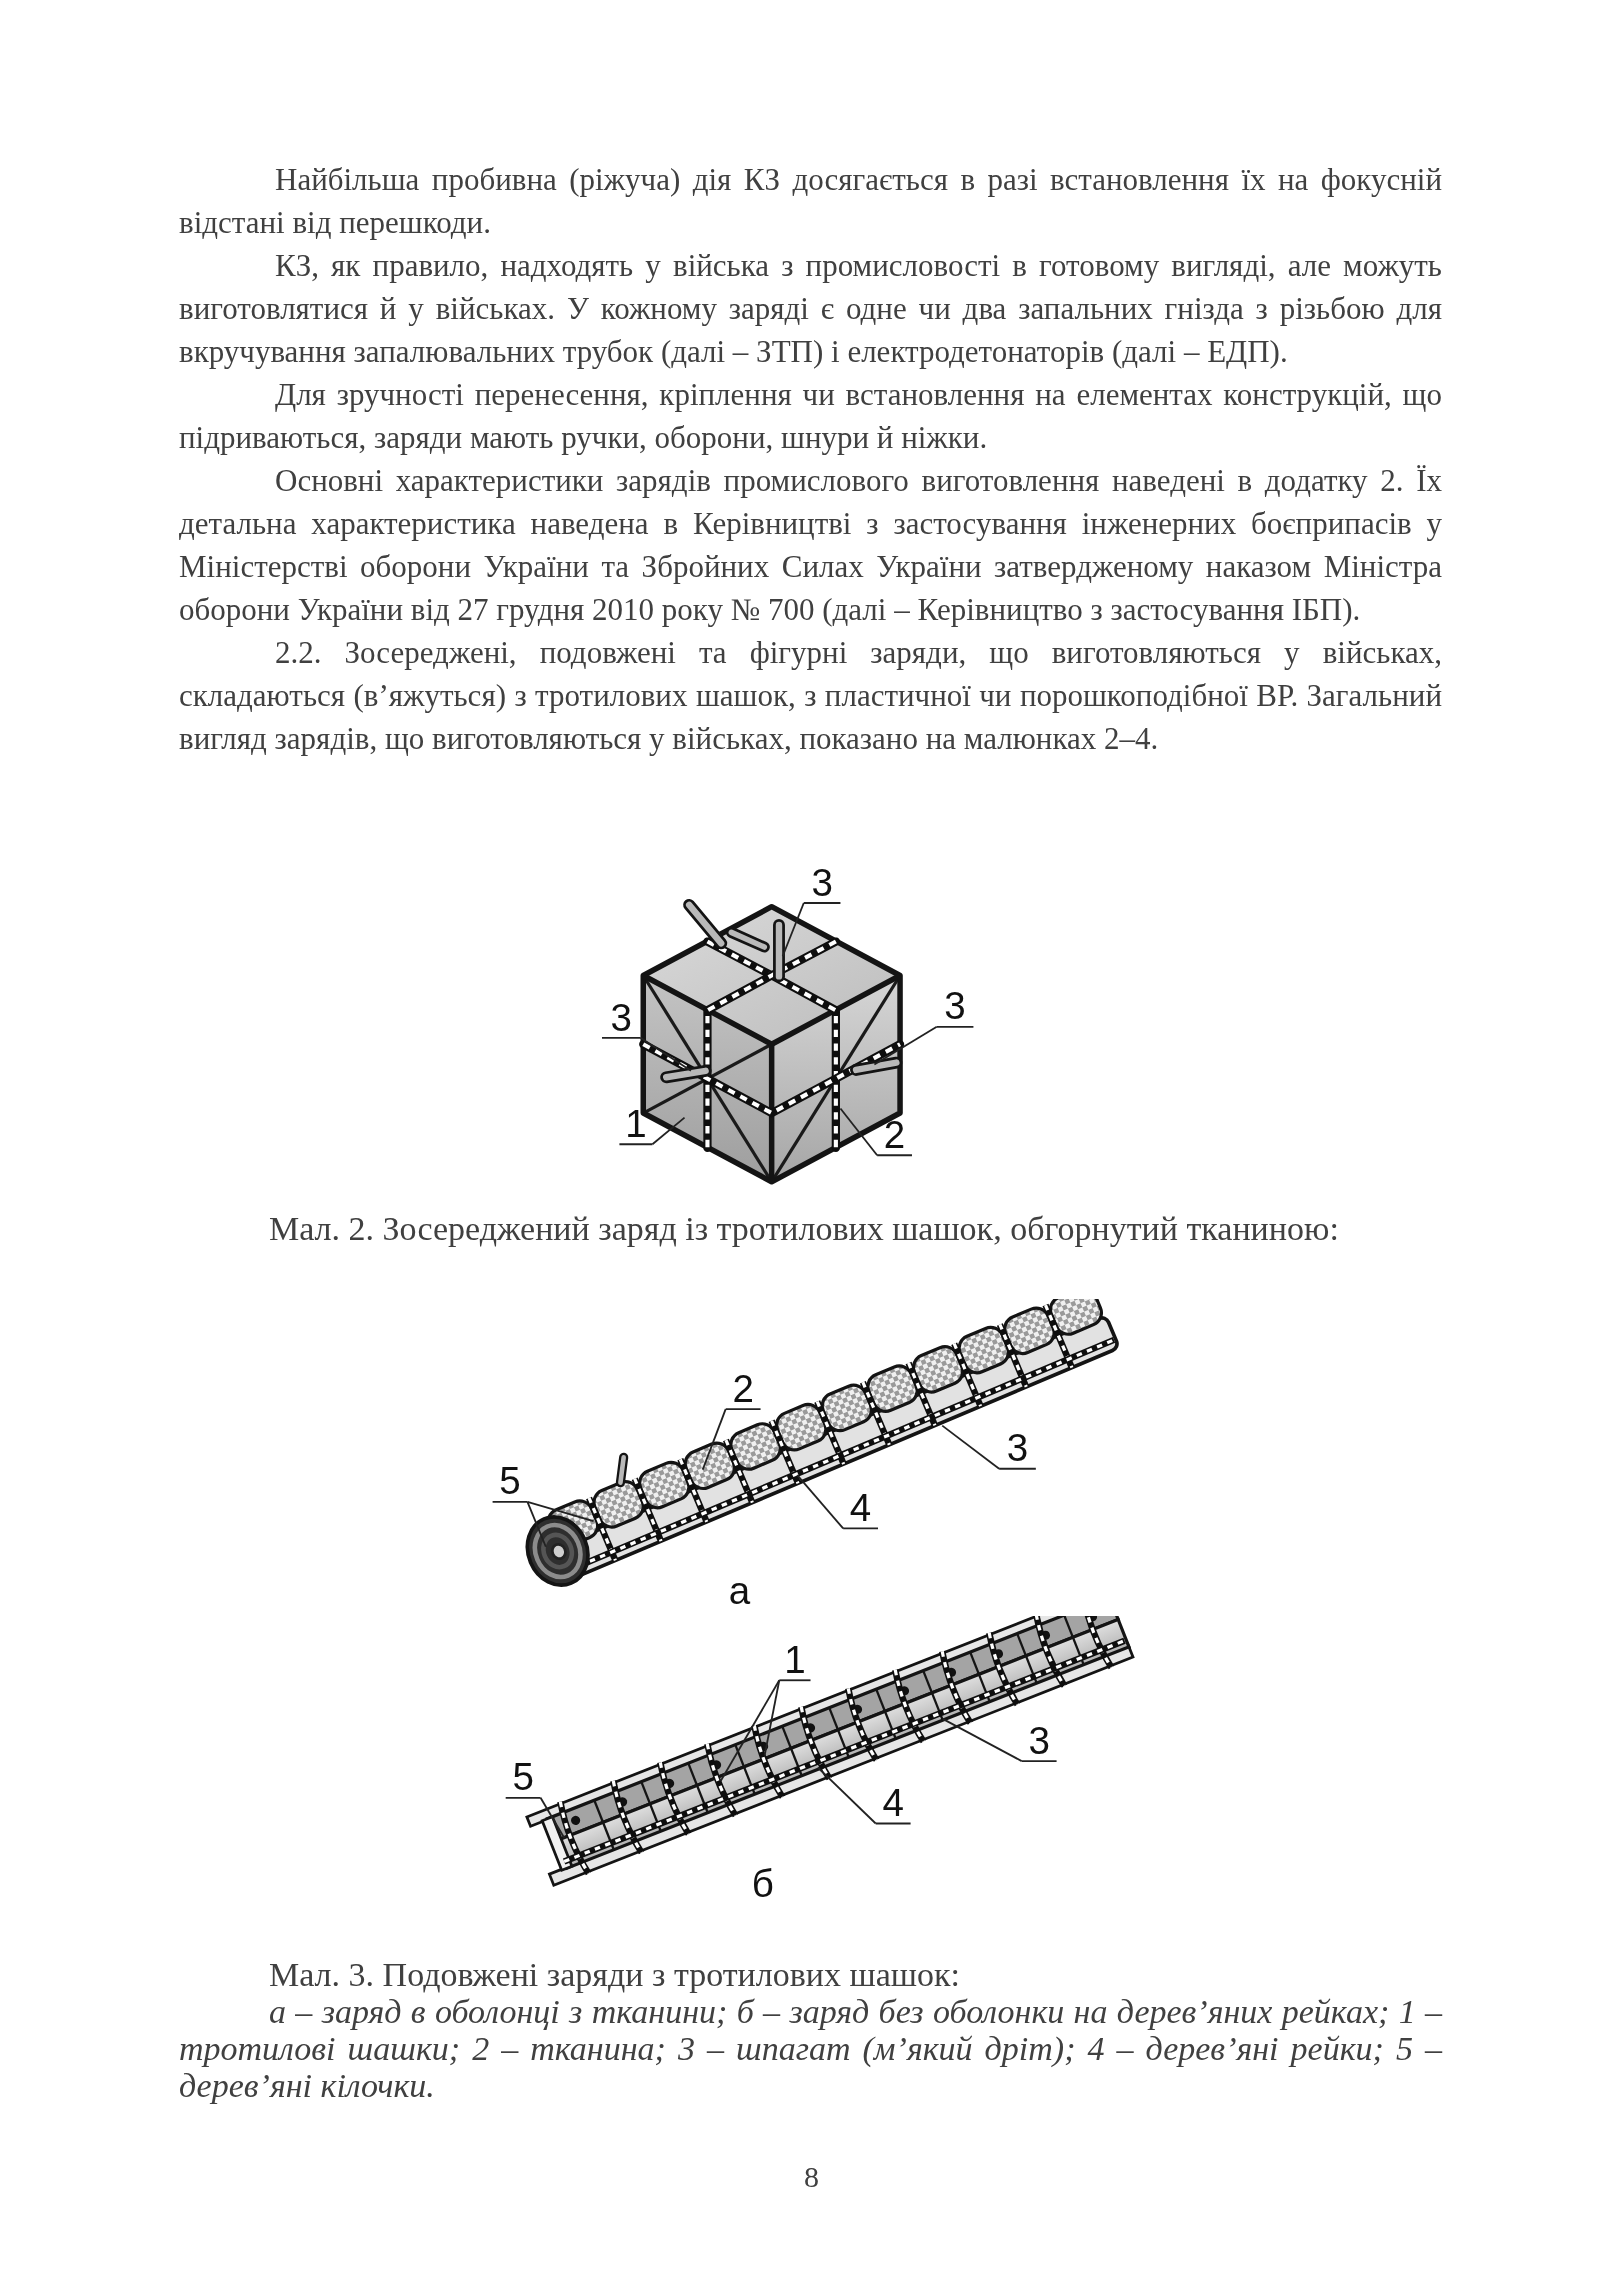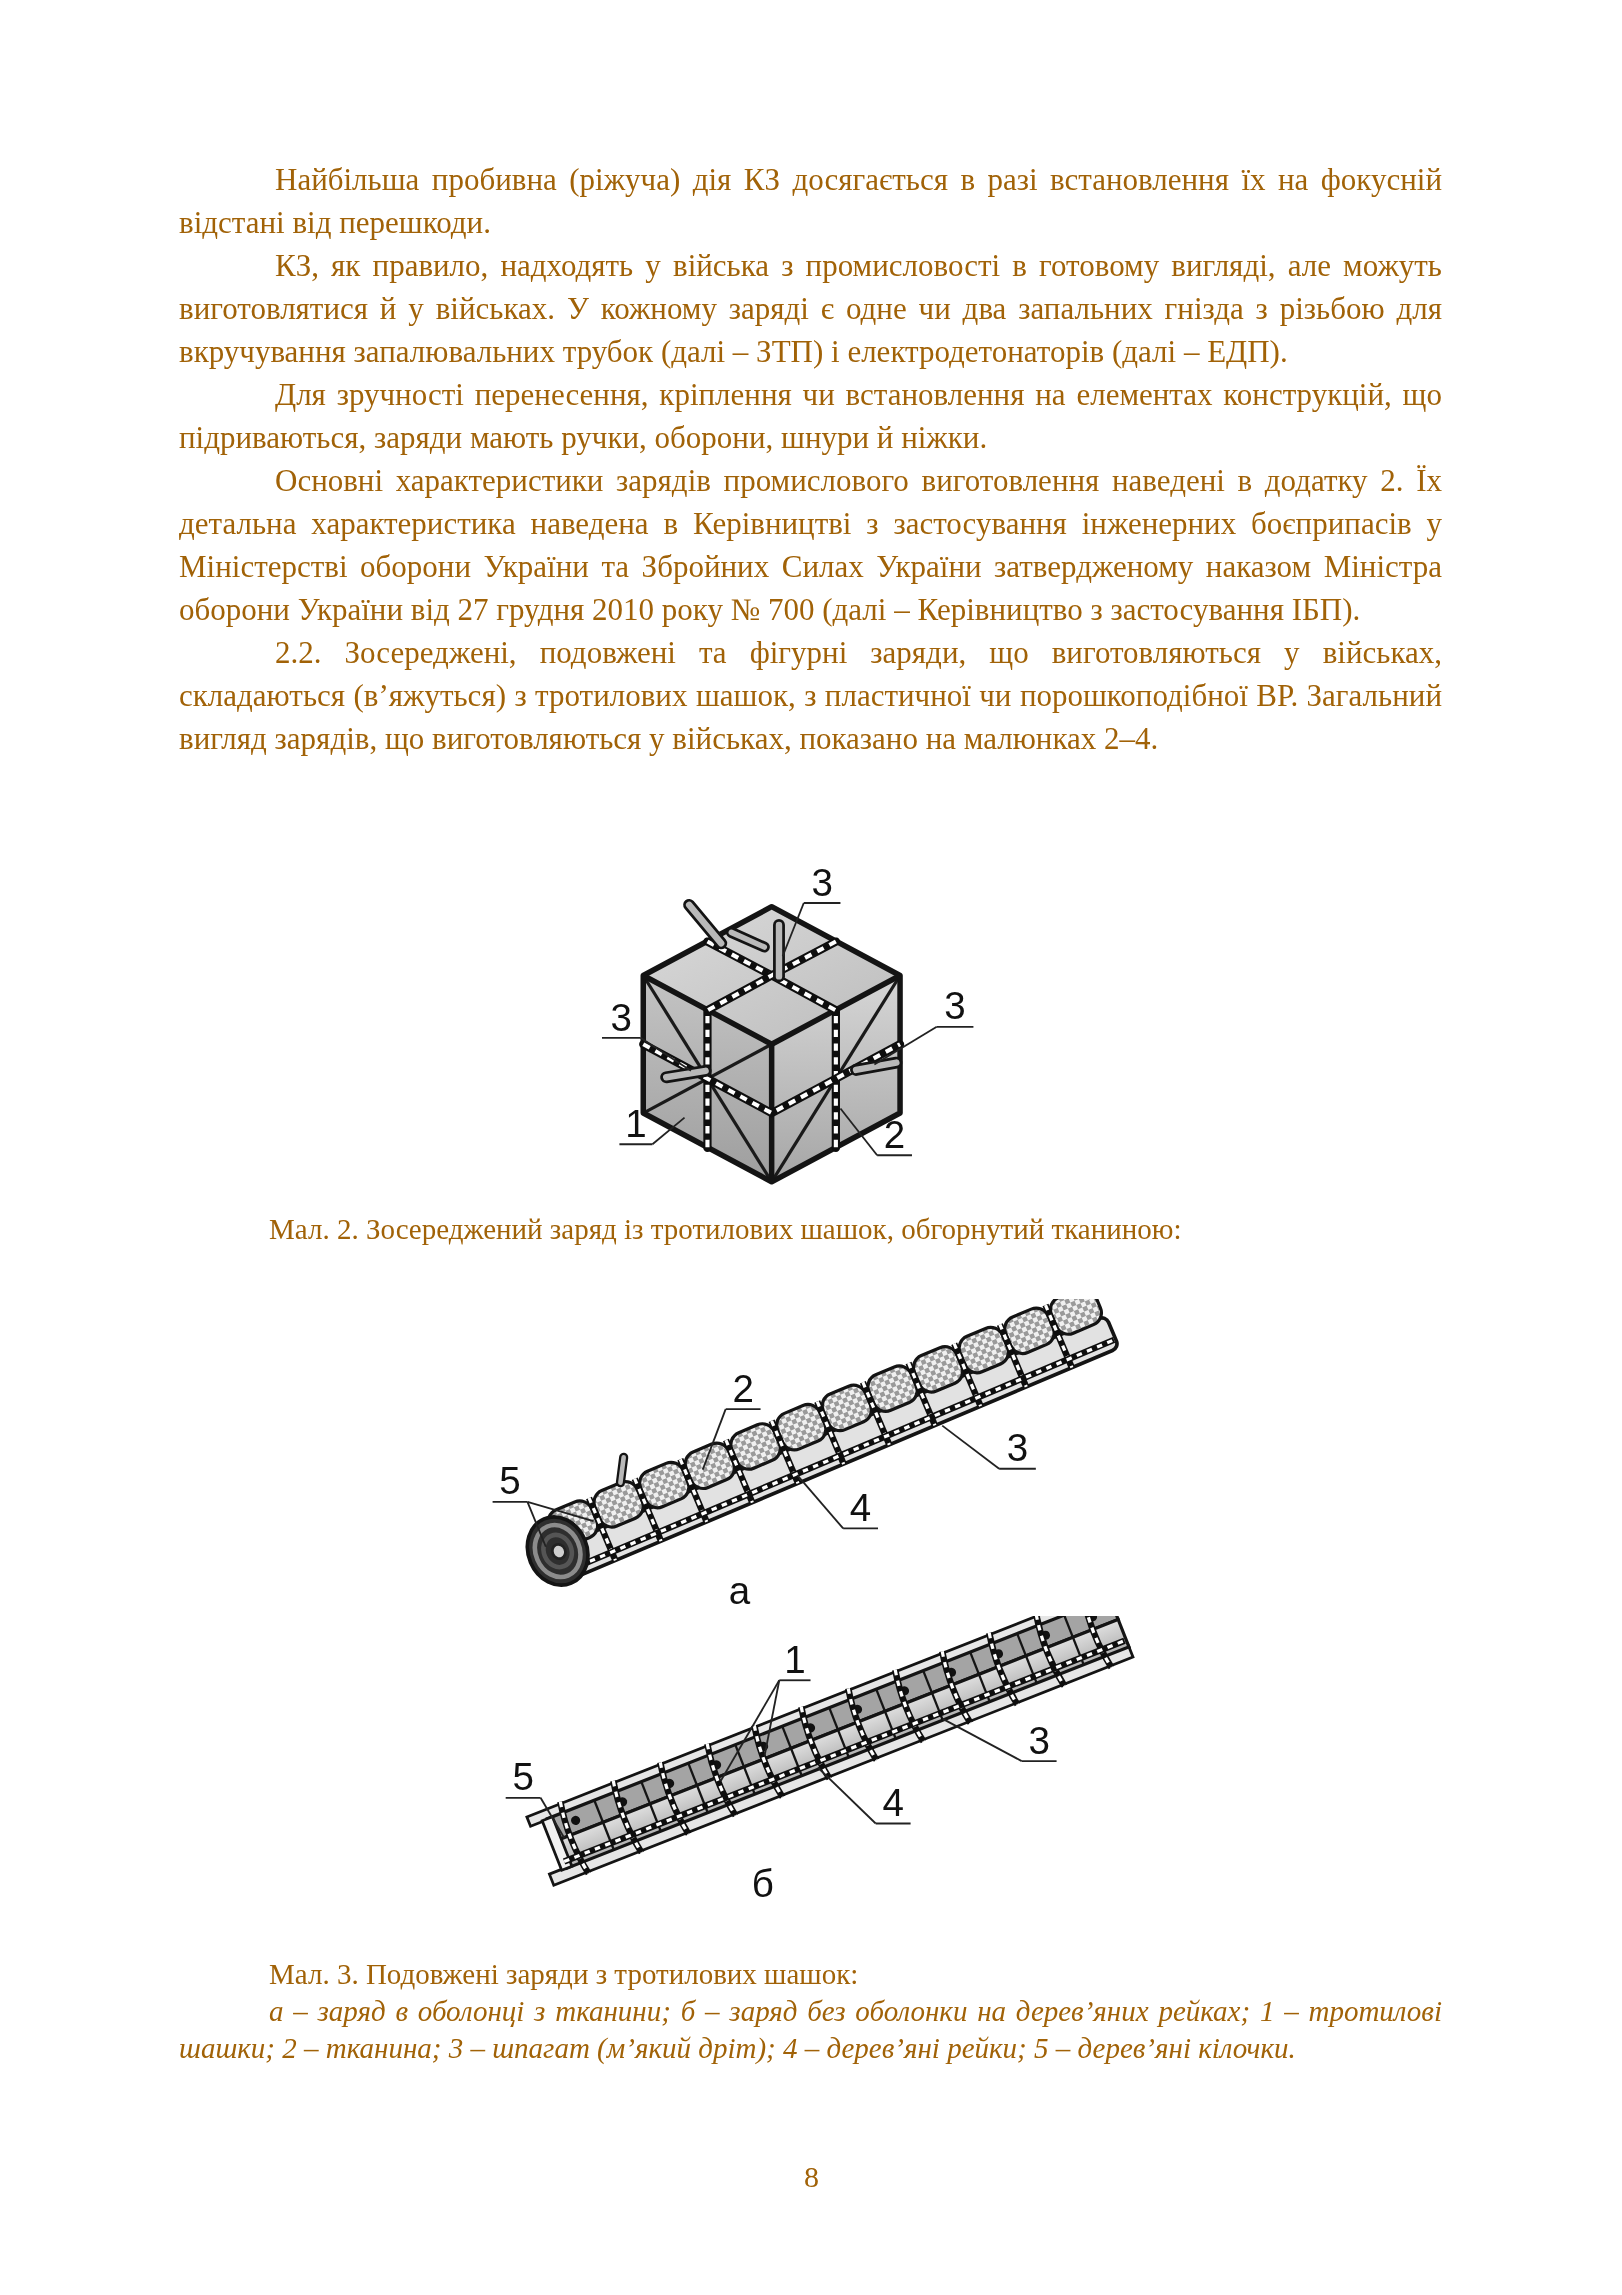--- a/index.html
+++ b/index.html
@@ -1,25 +1,25 @@
 <!DOCTYPE html>
 <html style="font-size:14.7px"><head>
 <meta charset="utf-8">
 <style>
   html,body{margin:0;padding:0;background:#888;}
   #page{
     position:relative;width:1623px;height:2296px;background:#ffffff;
-    font-family:"Liberation Serif", serif;color:#a16207;overflow:hidden;
+    font-family:"Liberation Serif", serif;color:#404040;overflow:hidden;
   }
   #body-text{
     position:absolute;left:179px;top:158px;width:1263px;
     font-size:31px;line-height:43px;text-align:justify;
   }
   #body-text p{margin:0;text-indent:96px;}
-  .caption{position:absolute;left:179px;width:1263px;font-size:29px;}
+  .caption{position:absolute;left:179px;width:1263px;font-size:34px;}
   .cap-title{padding-left:90px;}
   #caption2{top:1209px;line-height:40px;}
   #caption3{top:1928px;line-height:37px;margin-top:28px;}
   #caption3 .cap-legend{text-align:justify;text-indent:90px;font-style:italic;}
   .figsvg{position:absolute;}
   .lead{stroke:#222;stroke-width:2;fill:none;}
   .figlabel{font-family:"Liberation Sans", sans-serif;font-size:42px;fill:#111;}
   .sublabel{font-family:"Liberation Sans", sans-serif;font-size:42px;fill:#111;}
   .edge{stroke:#141414;stroke-width:6;stroke-linejoin:round;fill:none;}
   .fold{stroke:#1a1a1a;stroke-width:3.5;fill:none;}

